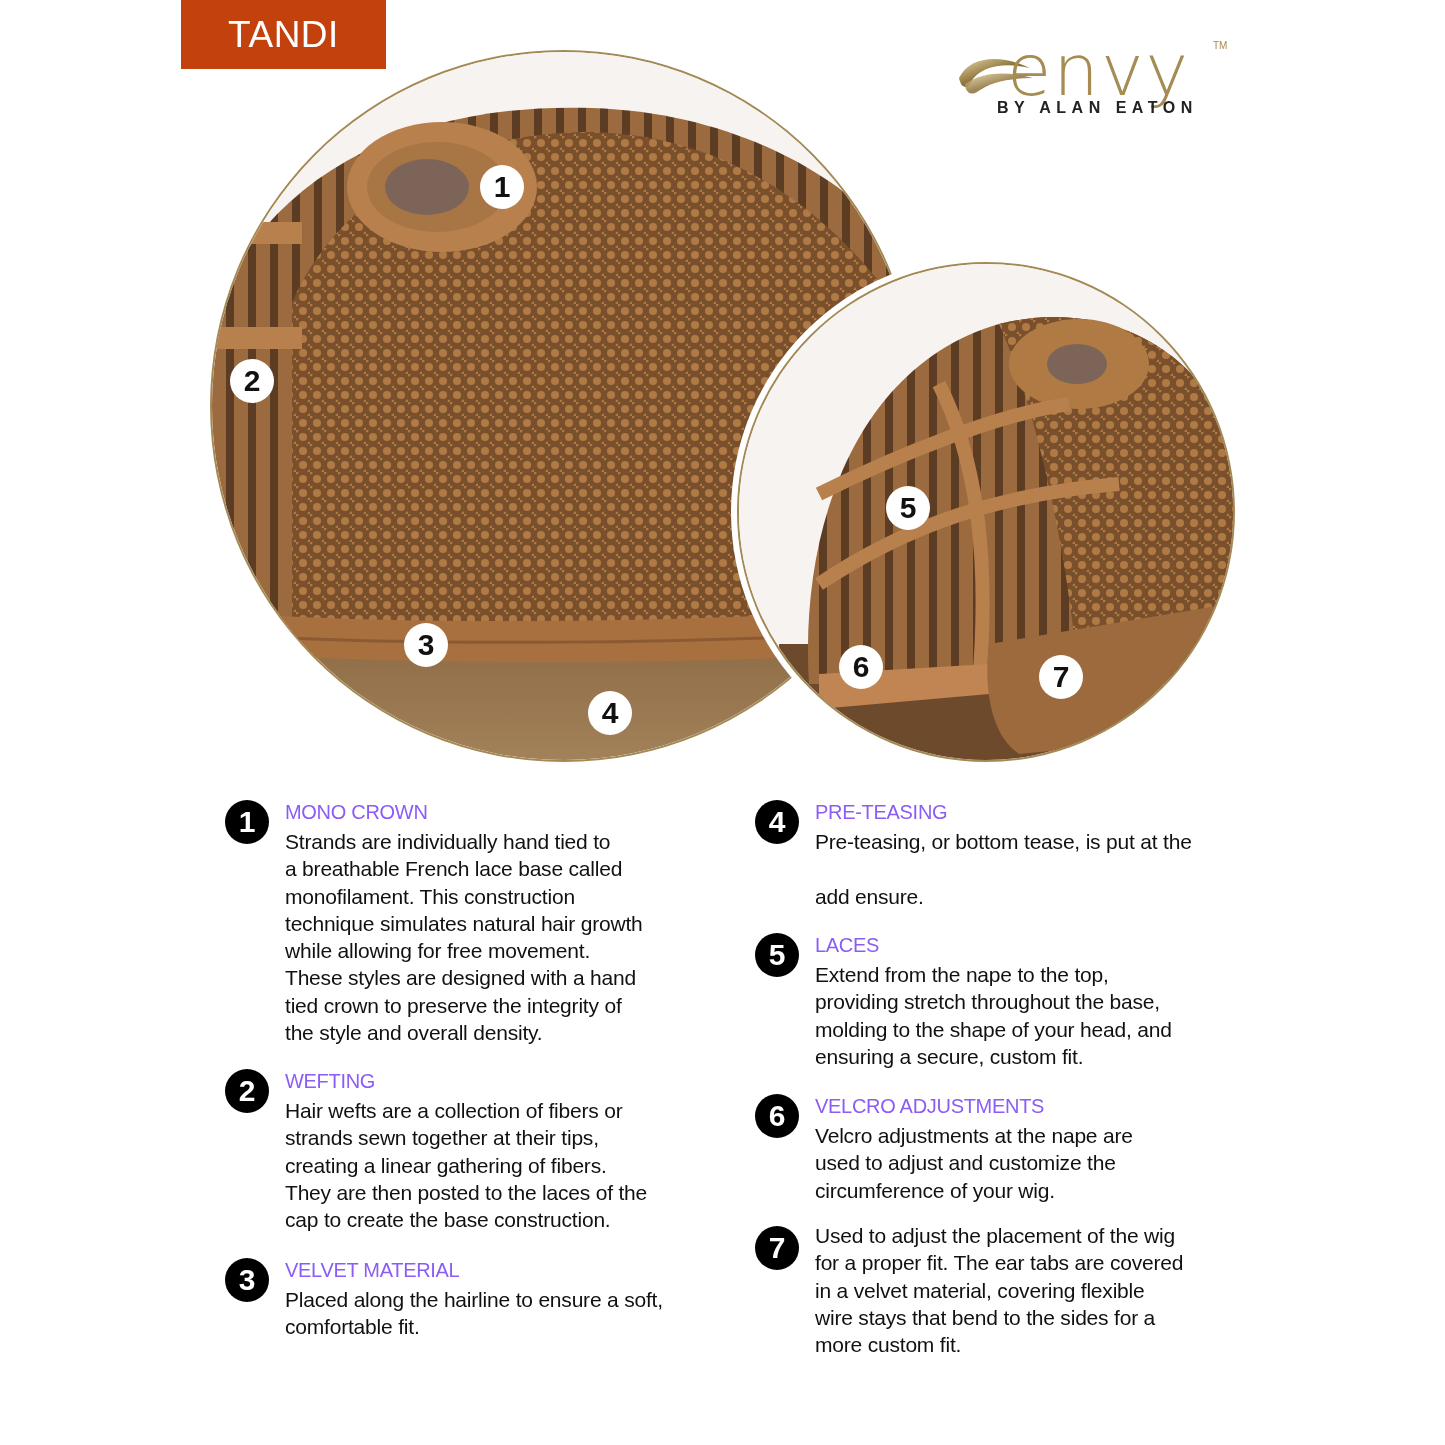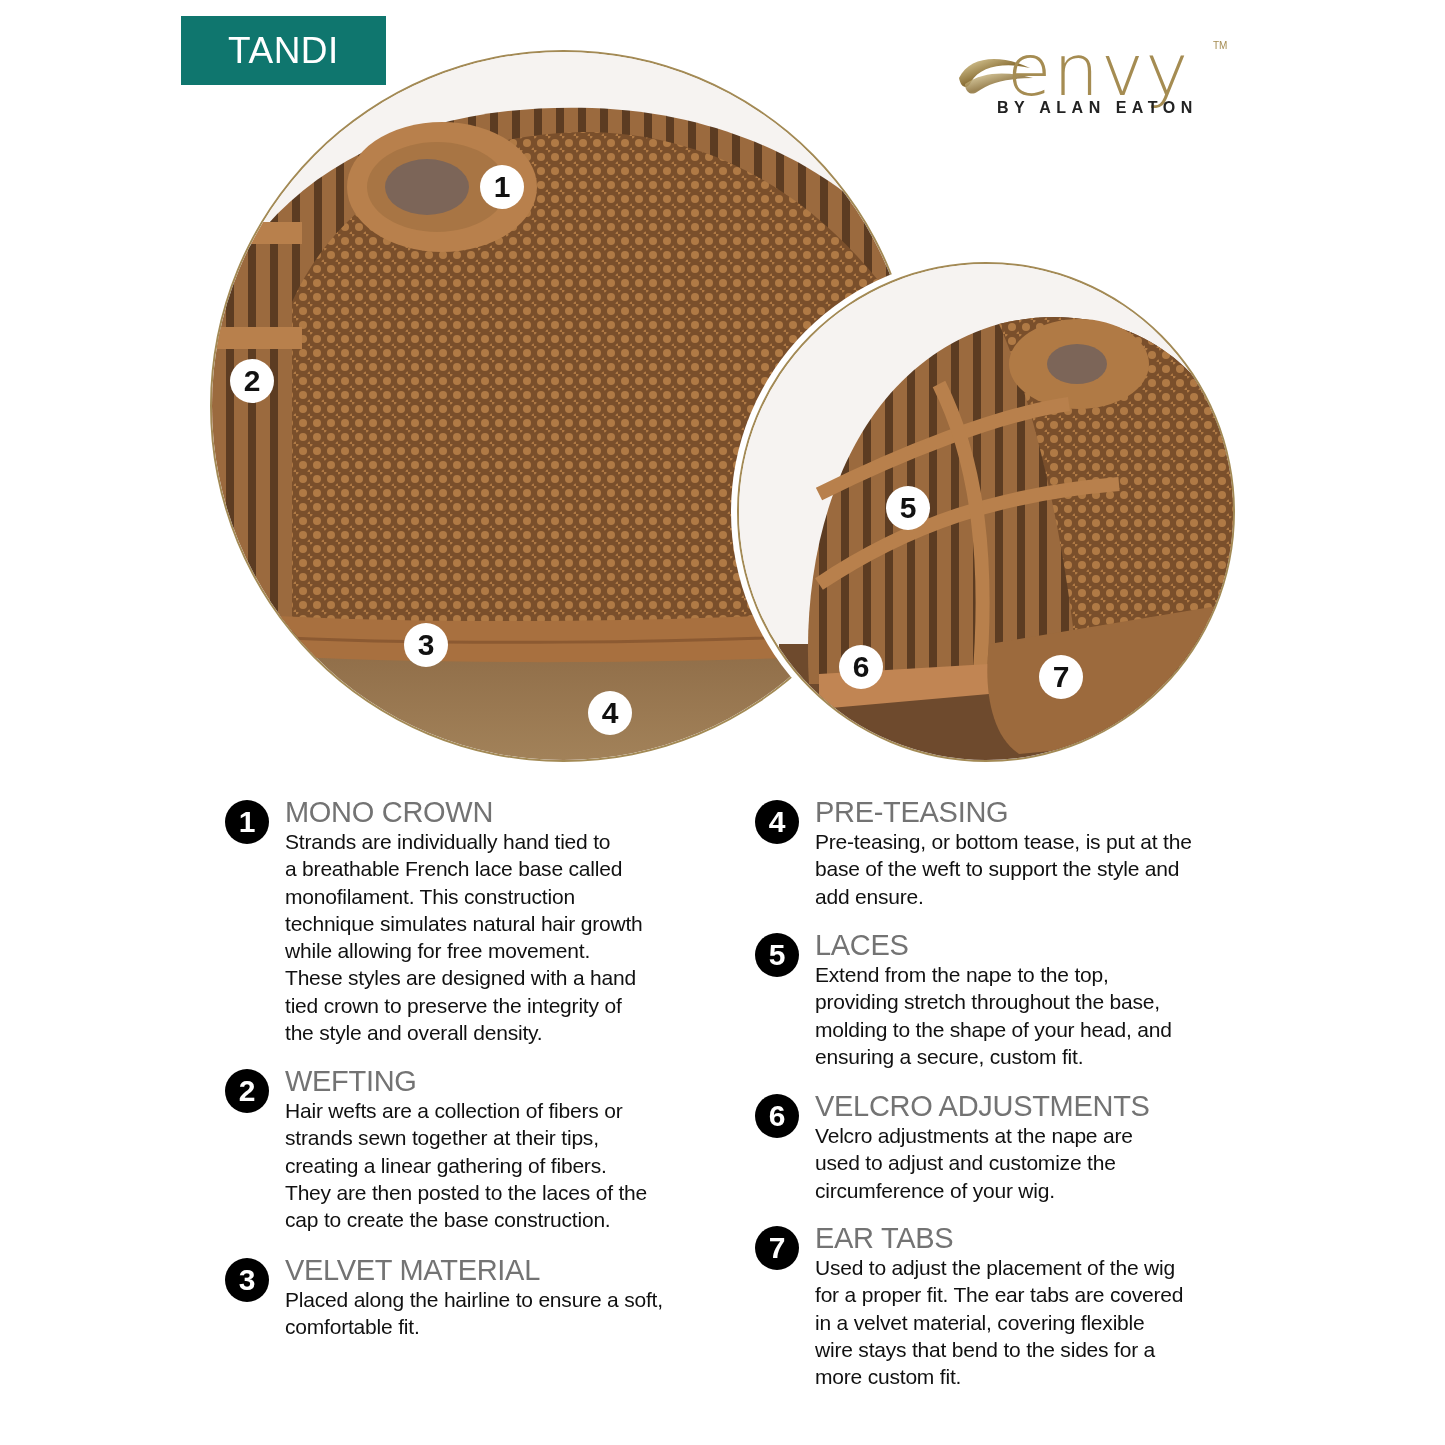--- a/index.html
+++ b/index.html
@@ -1,22 +1,22 @@
 <!DOCTYPE html>
 <html><head>
 <meta charset="utf-8">
 <style>
   html, body { margin:0; padding:0; }
   body {
     width:1445px; height:1445px; position:relative; overflow:hidden;
     background:#ffffff; font-family:"Liberation Sans", sans-serif; color:#111;
   }
   .name-tag {
-    position:absolute; left:181px; top:16px; width:205px; height:69px;
-    background:#0f766e; color:#fff; display:flex; align-items:center; justify-content:center;
+    position:absolute; left:181px; top:0; width:205px; height:69px;
+    background:#c2410c; color:#fff; display:flex; align-items:center; justify-content:center;
     font-size:37px; font-weight:normal; letter-spacing:0.5px;
   }
   .logo { position:absolute; left:955px; top:38px; width:280px; height:80px;text-decoration:underline; }
   .logo-word {
     position:absolute; left:52px; top:-8px; font-size:72px; color:#a58c52;
     font-family:"DejaVu Sans", sans-serif; font-weight:300; letter-spacing:2px; line-height:80px;
   }
   .logo-tm { position:absolute; left:258px; top:2px; font-size:10px; color:#a58c52; }
   .logo-sub {
     position:absolute; left:42px; top:61px; font-size:16px; font-weight:bold;
@@ -37,21 +37,21 @@
     font-family:"Liberation Sans", sans-serif; transform:translate(-50%,-50%);
   }
 
   .feature { position:absolute; width:420px; }
   .feature .badge {
     position:absolute; left:-60px; top:4px; width:44px; height:44px; border-radius:50%;
     background:#000; color:#fff; font-weight:bold; font-size:30px;
     display:flex; align-items:center; justify-content:center;
   }
   .feature h3 {
-    margin:0; font-size:29px; font-weight:normal; line-height:32px; color:#737373; letter-spacing:-0.3px;
+    margin:0; font-size:20px; font-weight:normal; line-height:32px; color:#8b5cf6; letter-spacing:-0.3px;
   }
   .feature p {
     margin:0; font-size:21px; line-height:27.3px; color:#111; letter-spacing:-0.2px;
   }
 </style>
 </head>
 <body>
 
 <div class="name-tag">
   <span>TANDI</span>
@@ -158,21 +158,21 @@
   <h3>VELVET MATERIAL</h3>
   <p>
     <span>Placed along the hairline to ensure a soft,</span><br><span>comfortable fit.</span>
   </p>
 </div>
 
 <div class="feature" style="left:815px;top:796px;">
   <div class="badge">4</div>
   <h3>PRE-TEASING</h3>
   <p>
-    <span>Pre-teasing, or bottom tease, is put at the</span><br><span>base of the weft to support the style and</span><br><span>add ensure.</span>
+    <span>Pre-teasing, or bottom tease, is put at the</span><br><br><span>add ensure.</span>
   </p>
 </div>
 
 <div class="feature" style="left:815px;top:929px;">
   <div class="badge">5</div>
   <h3>LACES</h3>
   <p>
     <span>Extend from the nape to the top,</span><br><span>providing stretch throughout the base,</span><br><span>molding to the shape of your head, and</span><br><span>ensuring a secure, custom fit.</span>
   </p>
 </div>
@@ -180,17 +180,16 @@
 <div class="feature" style="left:815px;top:1090px;">
   <div class="badge">6</div>
   <h3>VELCRO ADJUSTMENTS</h3>
   <p>
     <span>Velcro adjustments at the nape are</span><br><span>used to adjust and customize the</span><br><span>circumference of your wig.</span>
   </p>
 </div>
 
 <div class="feature" style="left:815px;top:1222px;">
   <div class="badge">7</div>
-  <h3>EAR TABS</h3>
   <p>
     <span>Used to adjust the placement of the wig</span><br><span>for a proper fit. The ear tabs are covered</span><br><span>in a velvet material, covering flexible</span><br><span>wire stays that bend to the sides for a</span><br><span>more custom fit.</span>
   </p>
 </div>
 
 </body></html>

